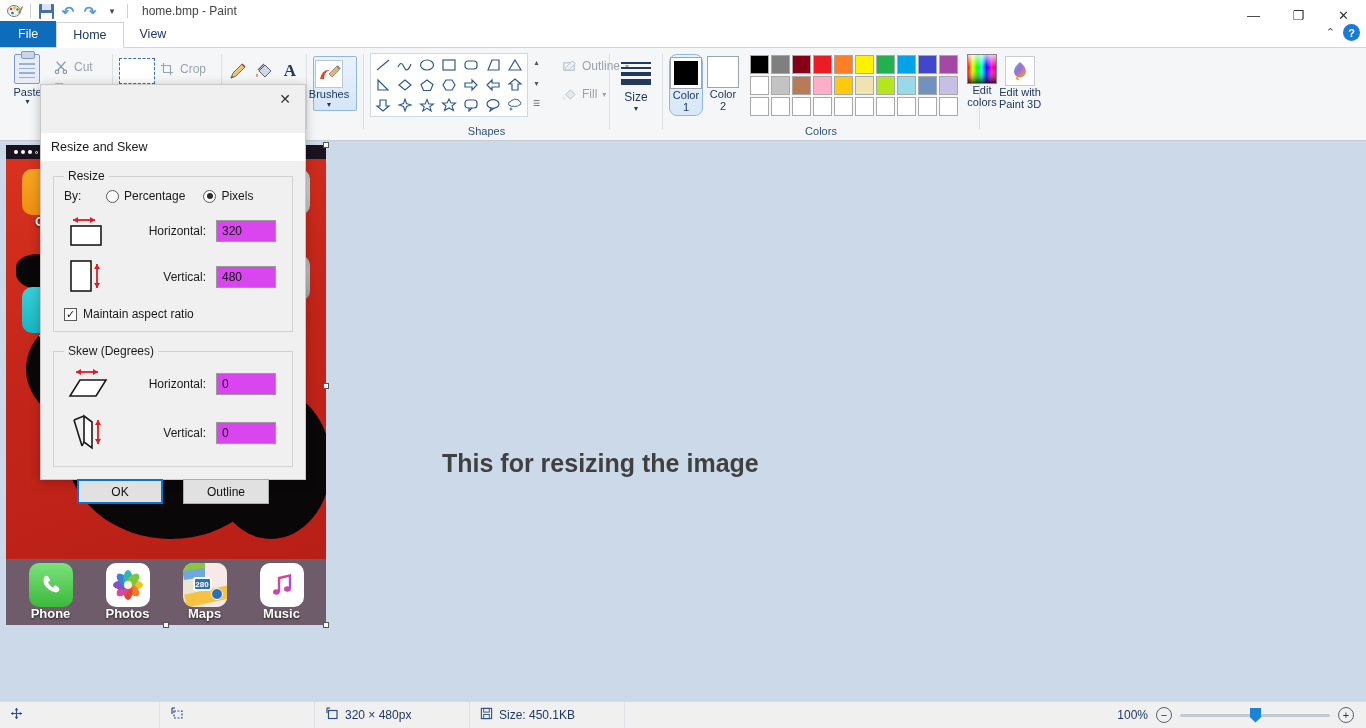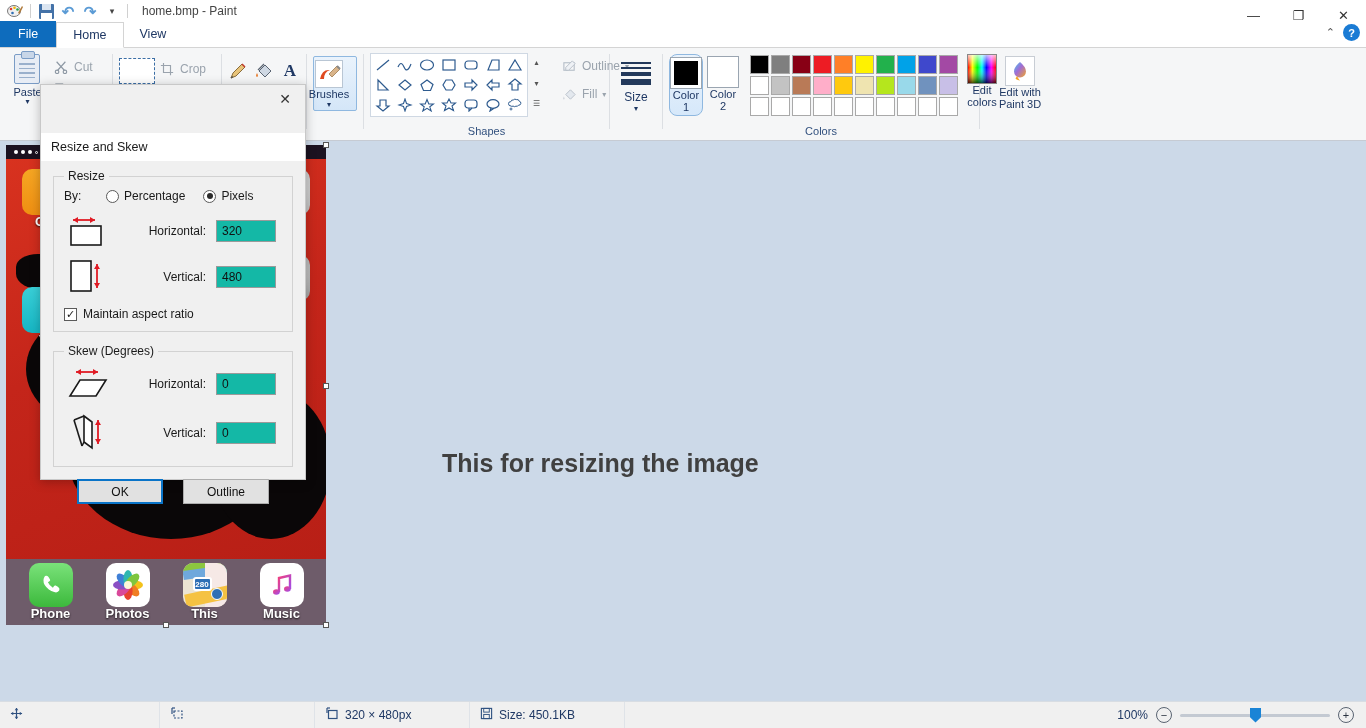--- a/index.html
+++ b/index.html
@@ -236,21 +236,21 @@
     border:1px solid #d2d2d2; border-radius:0; padding: 6px 10px 10px 10px; margin-bottom: 12px;
   }
   fieldset.grp legend { padding: 0 4px; font-size:12px; color:#1a1a1a; }
   .row { display:flex; align-items:center; margin-bottom:6px; }
   .radio { width:13px; height:13px; border:1px solid #5a5a5a; border-radius:50%;
            background:#fff; display:inline-flex; align-items:center; justify-content:center; }
   .radio.on:after { content:""; width:6px; height:6px; border-radius:50%; background:#2b2b2b; }
   .checkbox { width:13px; height:13px; border:1px solid #5a5a5a; background:#fff;
               display:inline-flex; align-items:center; justify-content:center; font-size:11px; color:#1a1a1a; }
   .txtin {
-    width:60px; height:22px; border:1px solid #9a9a9a; background:#14b8a6;
+    width:60px; height:22px; border:1px solid #9a9a9a; background:#d946ef;
     font-size:12px; padding:0 5px; color:#111; display:flex; align-items:center;
     font-family:"Liberation Sans", sans-serif;
   }
   .lbl-w { width:96px; }
   .ico-w { width:56px; display:flex; align-items:center; }
   .btnrow { display:flex; justify-content:center; gap:20px; margin-top: 4px; }
   .dbtn {
     width:86px; height:25px; background:#e1e1e1; border:1px solid #adadad;
     display:flex; align-items:center; justify-content:center; font-size:12px; color:#111;
   }
@@ -823,21 +823,21 @@
           <div class="app">
             <div class="app-ico" style="background:#ece4d3;position:relative">
               <div style="position:absolute;left:0;top:0;width:44px;height:12px;background:#8cc63f"></div>
               <div style="position:absolute;left:0;top:5px;width:44px;height:9px;background:#6fa8dc;transform:rotate(-8deg)"></div>
               <div style="position:absolute;left:22px;top:0;width:22px;height:44px;background:#f6e9e6"></div>
               <div style="position:absolute;left:2px;bottom:4px;width:44px;height:13px;background:#f5c242;transform:rotate(-12deg)"></div>
               <div style="position:absolute;left:10px;top:14px;width:19px;height:14px;background:#2f6fb5;border-radius:3px;border:2px solid #fff;
                           display:flex;align-items:center;justify-content:center;color:#fff;font-size:8px;font-weight:bold;font-family:'Liberation Sans',sans-serif">280</div>
               <div style="position:absolute;right:4px;bottom:7px;width:12px;height:12px;border-radius:50%;background:#2f6fb5;border:1.5px solid #fff"></div>
             </div>
-            <span class="app-lbl">This</span>
+            <span class="app-lbl">Maps</span>
           </div>
           <div class="app">
             <div class="app-ico" style="background:#fff;display:flex;align-items:center;justify-content:center">
               <svg width="26" height="26" viewBox="0 0 26 26">
                 <defs>
                     <linearGradient id="mg" x1="0" y1="0" x2="1" y2="1">
                   <stop offset="0%" stop-color="#f0407f"></stop>
                       <stop offset="100%" stop-color="#9b4df0"></stop>
                 </linearGradient>
                   </defs>

